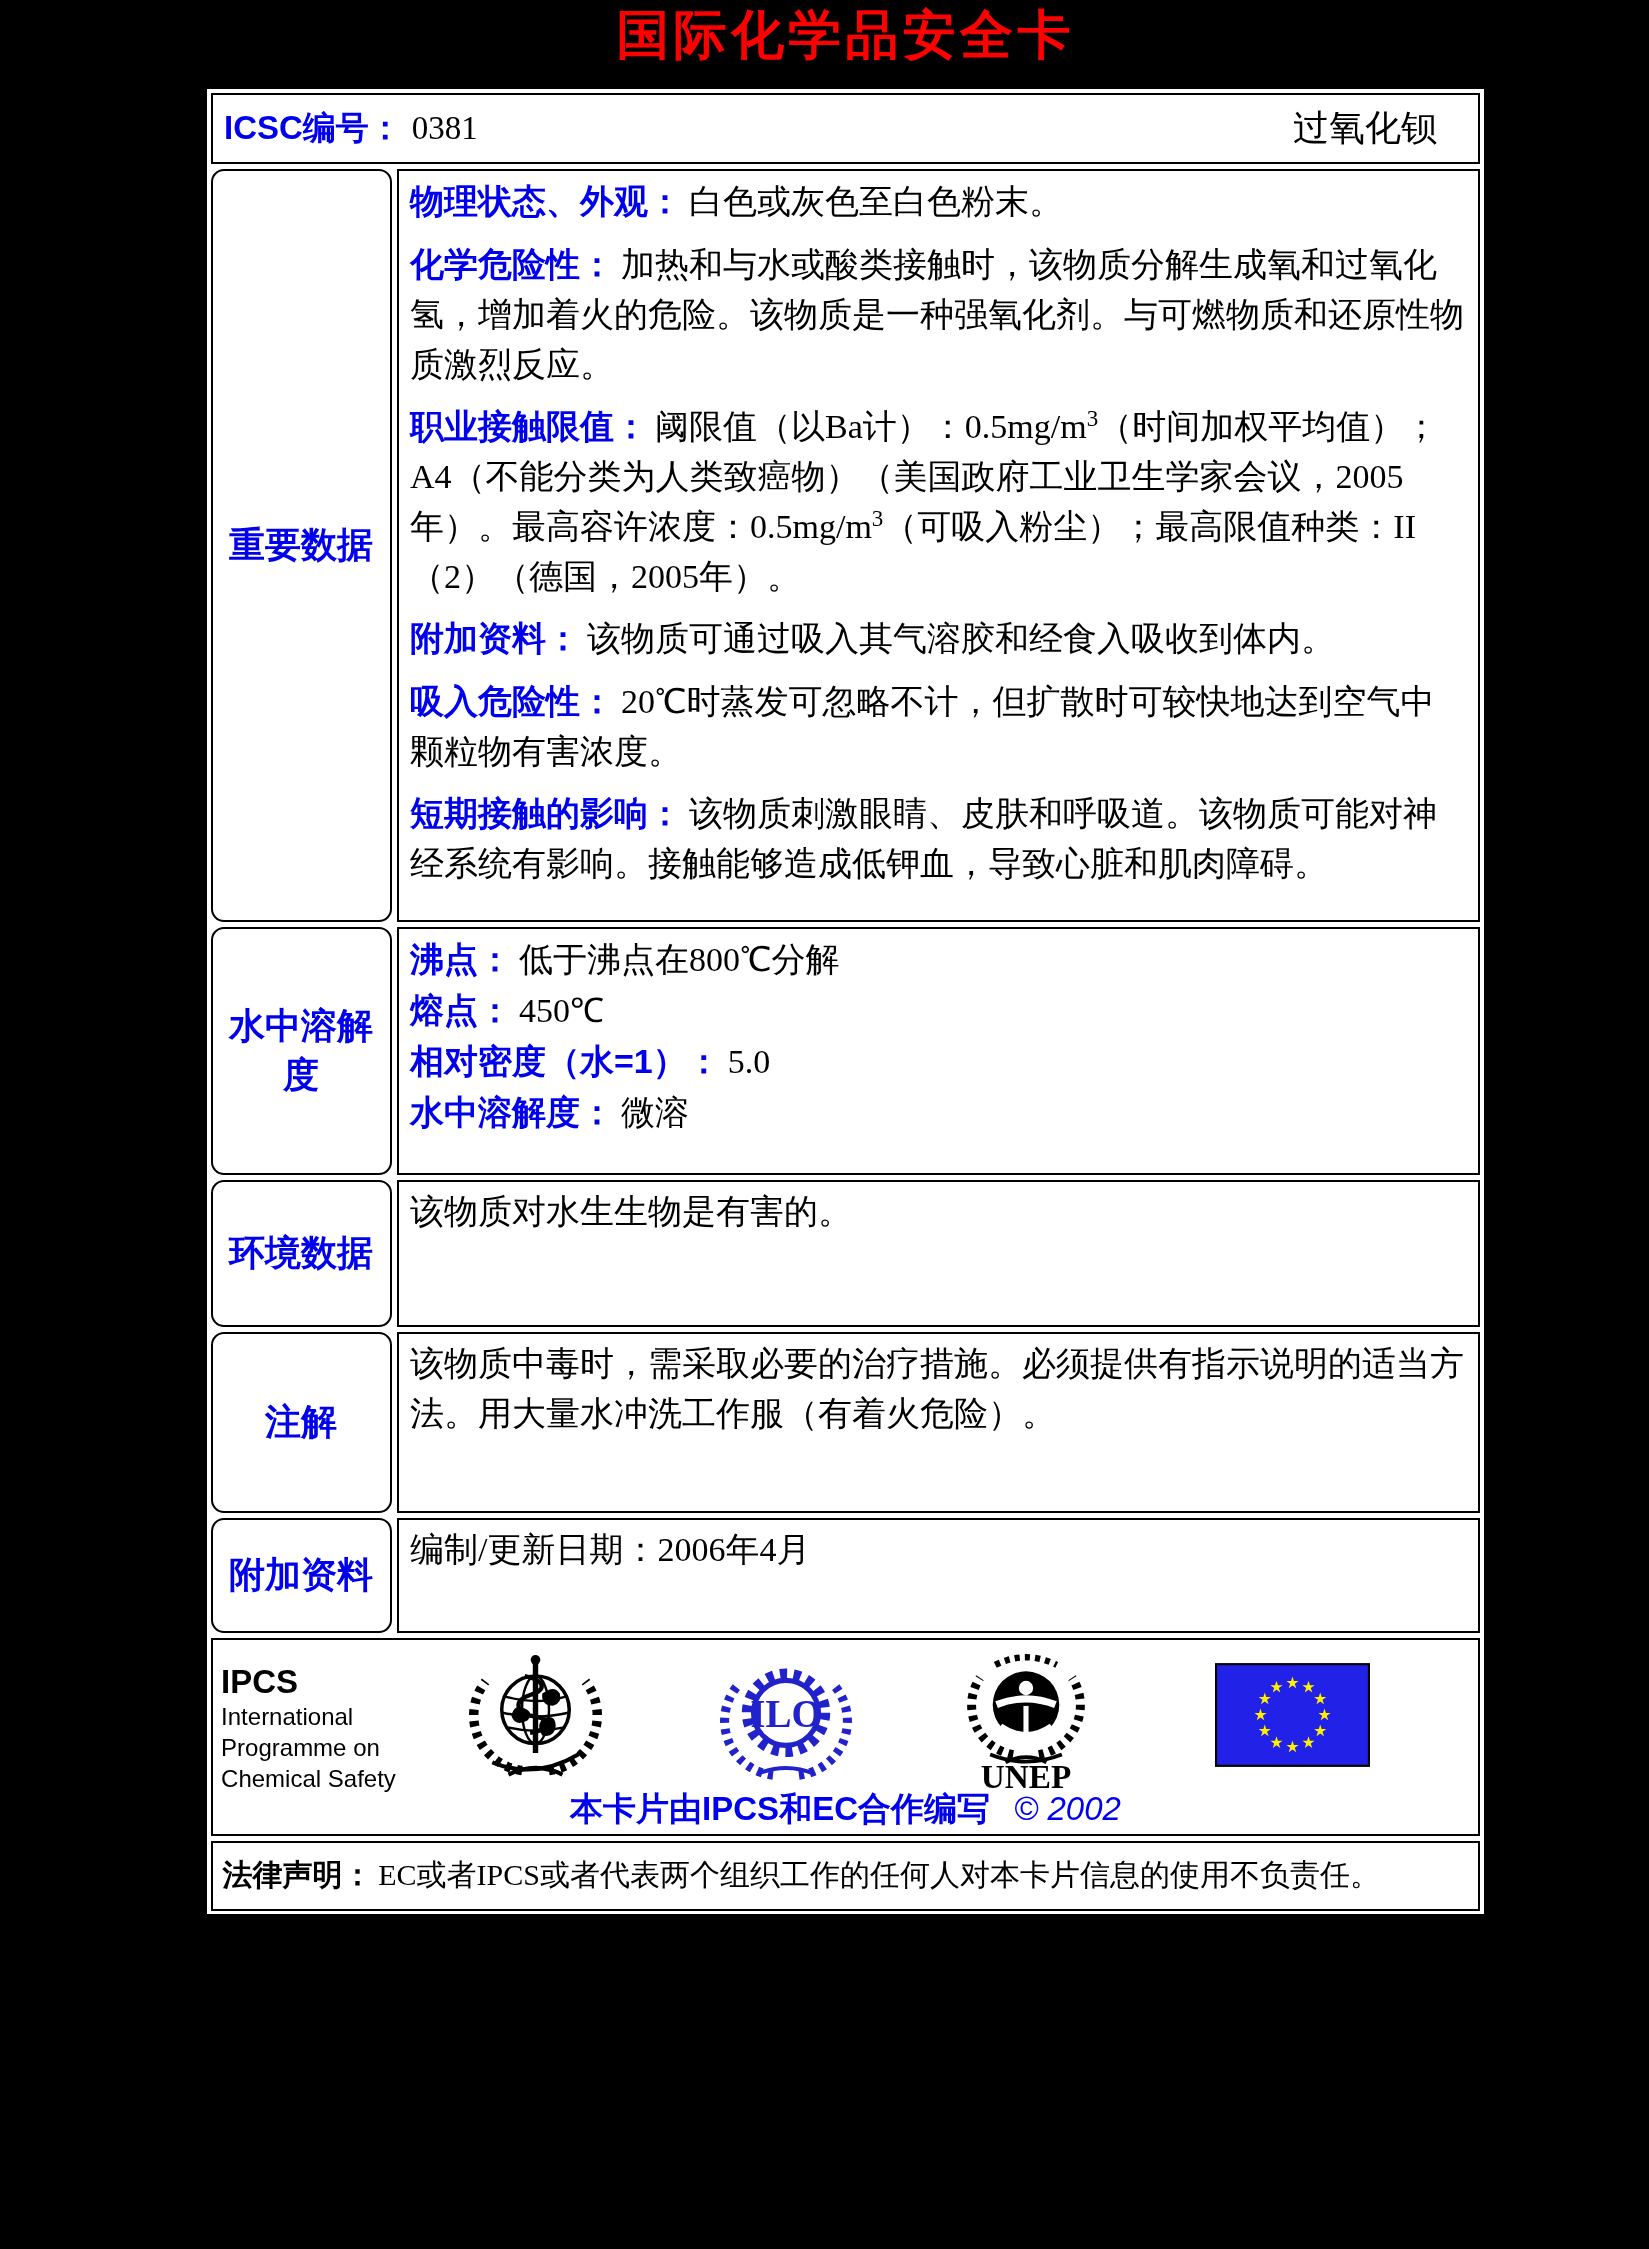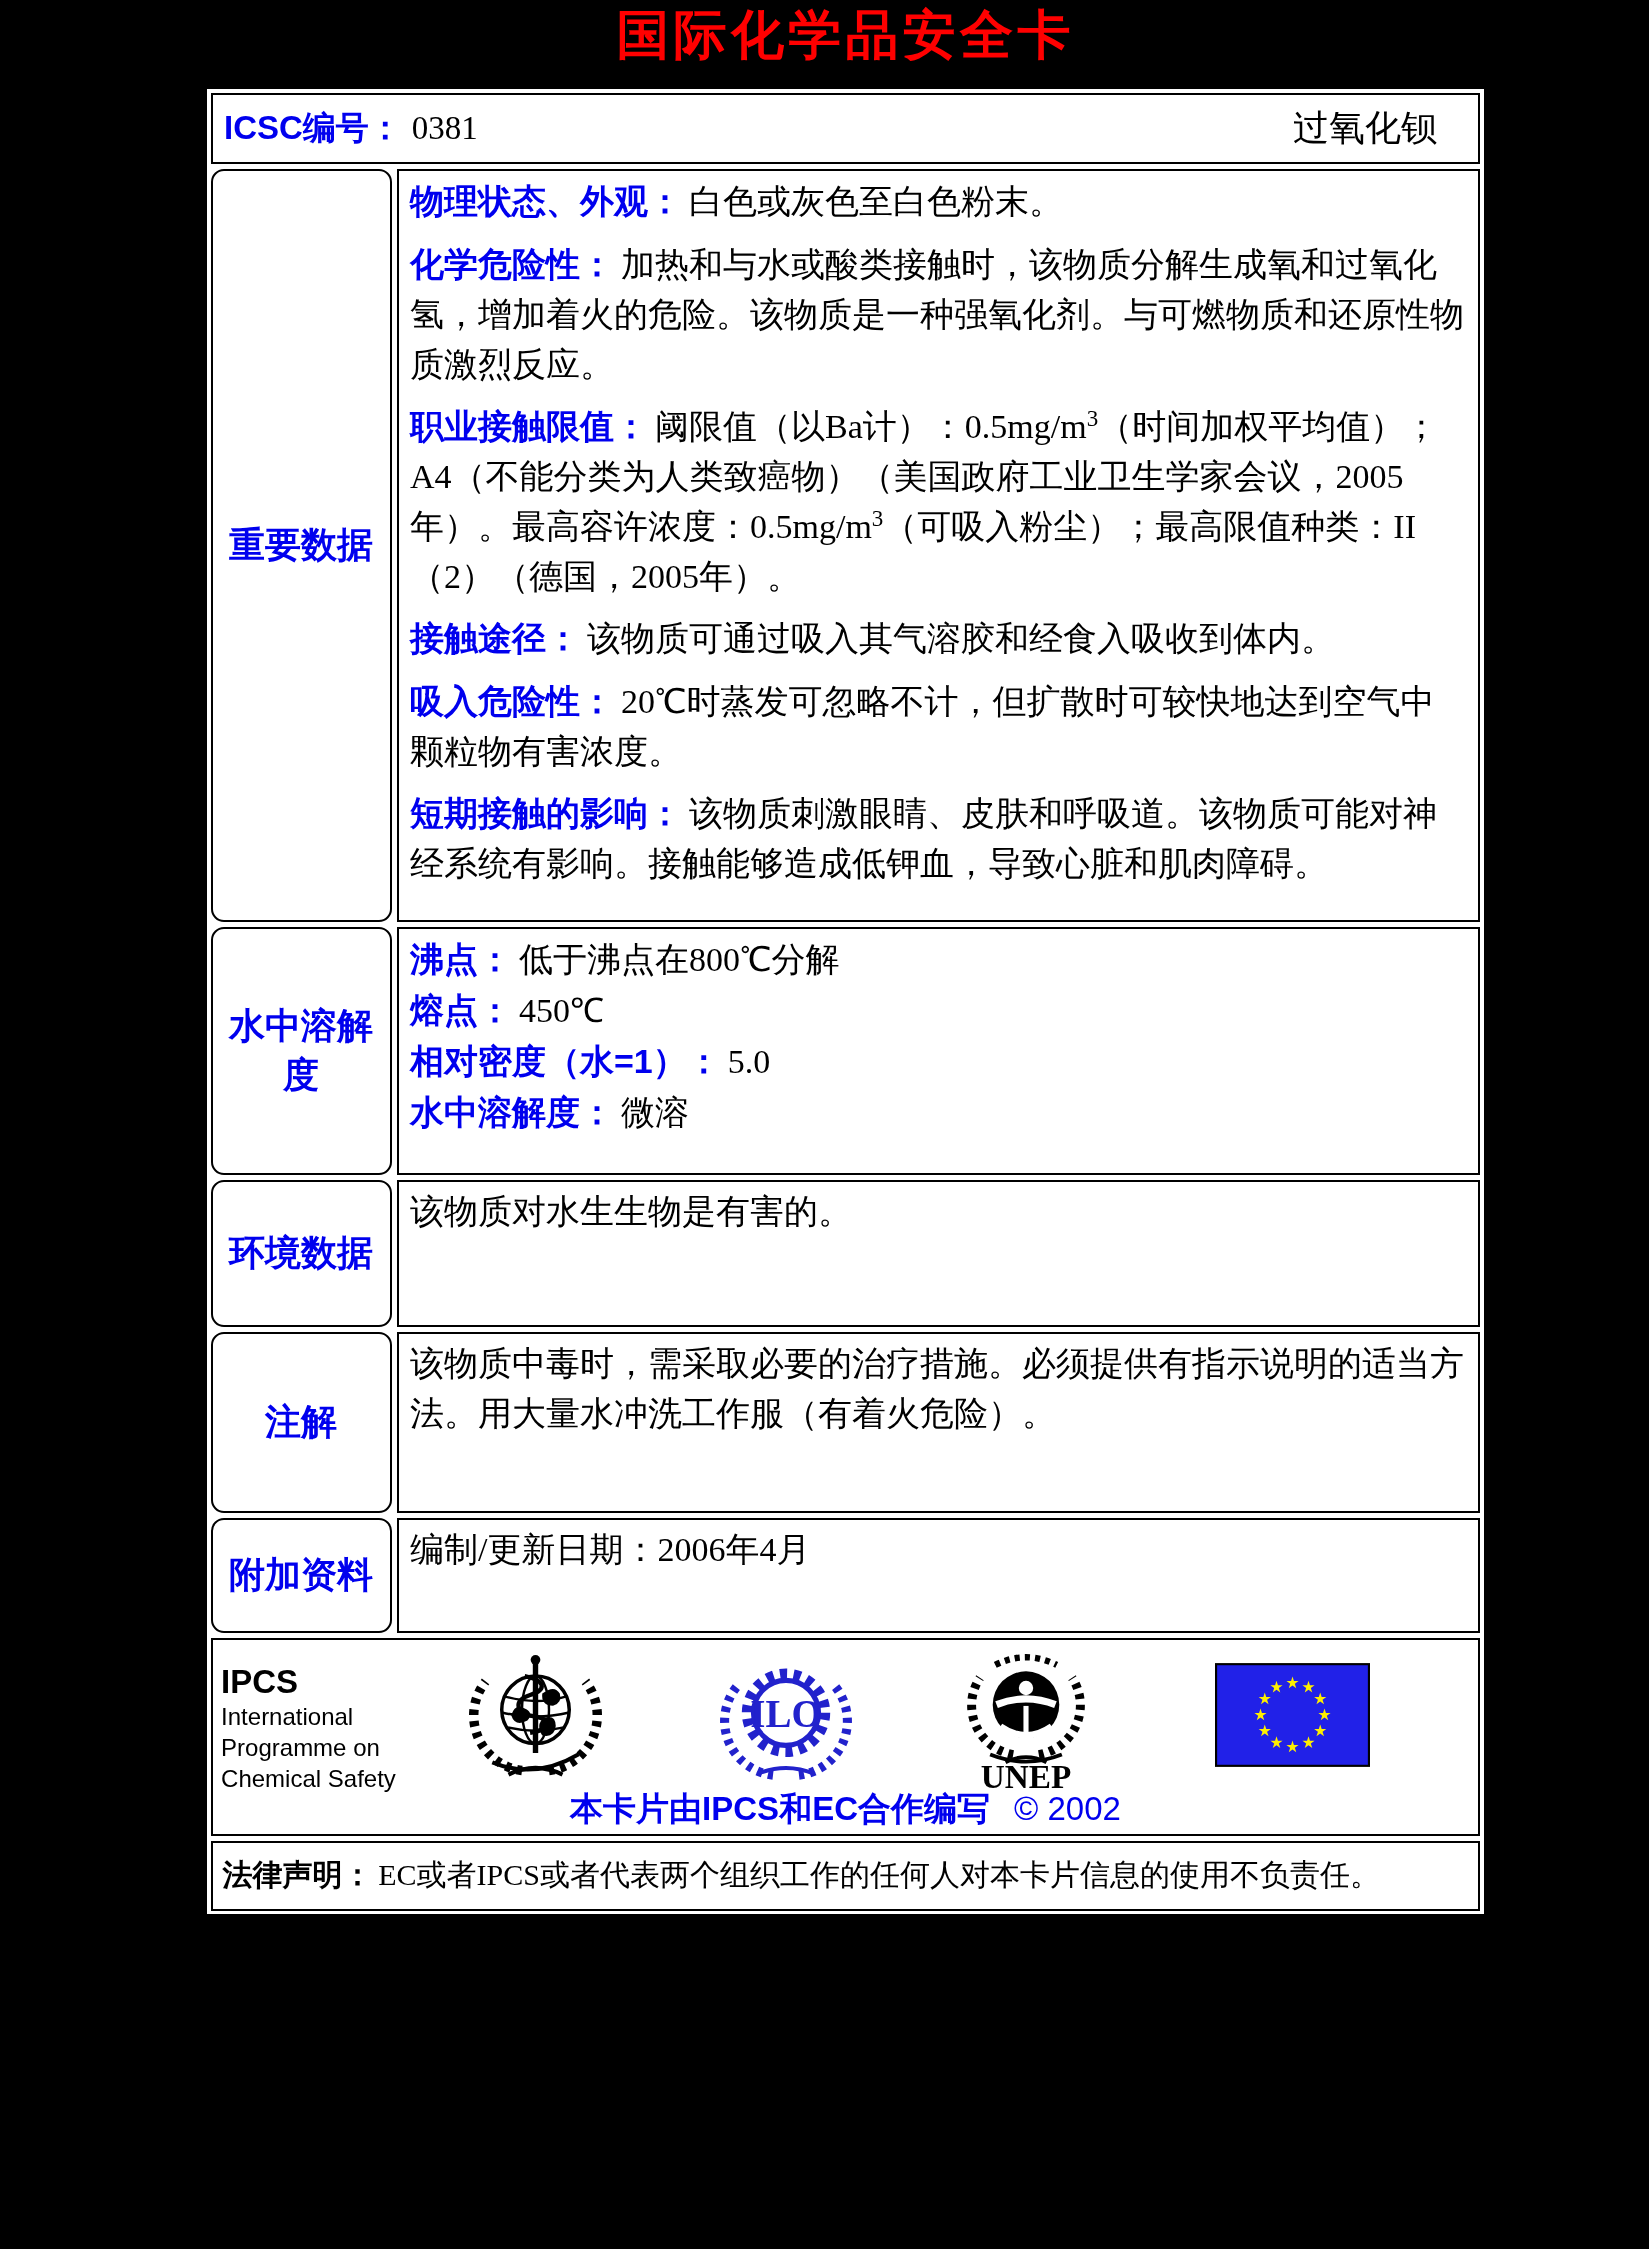--- a/index.html
+++ b/index.html
@@ -55,21 +55,21 @@
   .logo { position:absolute; }
   .logo-who  { left:255px; top:5.7px;  }
   .logo-ilo  { left:507px; top:13px; }
   .logo-unep { left:749px; top:7.1px; }
   .logo-eu   { left:1002px; top:23px; }
   .credit-line {
     position:absolute; left:0; right:0; bottom:1.4px; text-align:center;
     color:#0000ee; font-family:"Liberation Sans", sans-serif; font-size:33px;
   }
   .credit-main { font-weight:bold; }
-  .credit-copy { font-weight:normal; margin-left:24px; }
+  .credit-copy { font-weight:normal; margin-left:24px;font-style:italic; }
 
   .r-legal .cell { flex:1 1 auto; display:flex; align-items:center; min-height:70px; padding:0 10px; font-size:30px; }
   .legal-label { color:#000; font-family:"Liberation Sans", sans-serif; font-weight:bold; margin-right:5.7px; white-space:nowrap; }
 </style>
 </head>
 <body>
 
 <div class="page">
 
   <div class="doc-title">国际化学品安全卡</div>
@@ -85,21 +85,21 @@
         <span class="chem-name">过氧化钡</span>
       </div>
     </div>
 
     <div class="row r-important">
       <div class="cell label-cell">重要数据</div>
       <div class="cell content-cell">
         <p class="para"><span class="blab plab">物理状态、外观：</span><span>白色或灰色至白色粉末。</span></p>
         <p class="para"><span class="blab plab">化学危险性：</span><span>加热和与水或酸类接触时，该物质分解生成氧和过氧化氢，增加着火的危险。该物质是一种强氧化剂。与可燃物质和还原性物质激烈反应。</span></p>
         <p class="para"><span class="blab plab">职业接触限值：</span><span>阈限值（以Ba计）：0.5mg/m</span><sup class="msup">3</sup><span>（时间加权平均值）；A4（不能分类为人类致癌物）（美国政府工业卫生学家会议，2005年）。最高容许浓度：0.5mg/m</span><sup class="msup">3</sup><span>（可吸入粉尘）；最高限值种类：II（2）（德国，2005年）。</span></p>
-        <p class="para"><span class="blab plab">接触途径：</span><span>该物质可通过吸入其气溶胶和经食入吸收到体内。</span></p>
+        <p class="para"><span class="blab plab">附加资料：</span><span>该物质可通过吸入其气溶胶和经食入吸收到体内。</span></p>
         <p class="para"><span class="blab plab">吸入危险性：</span><span>20℃时蒸发可忽略不计，但扩散时可较快地达到空气中颗粒物有害浓度。</span></p>
         <p class="para"><span class="blab plab">短期接触的影响：</span><span>该物质刺激眼睛、皮肤和呼吸道。该物质可能对神经系统有影响。接触能够造成低钾血，导致心脏和肌肉障碍。</span></p>
       </div>
     </div>
 
     <div class="row r-physical">
       <div class="cell label-cell">水中溶解度</div>
       <div class="cell content-cell">
         <p class="para tight"><span class="blab plab">沸点：</span><span>低于沸点在800℃分解</span></p>
         <p class="para tight"><span class="blab plab">熔点：</span><span>450℃</span></p>

